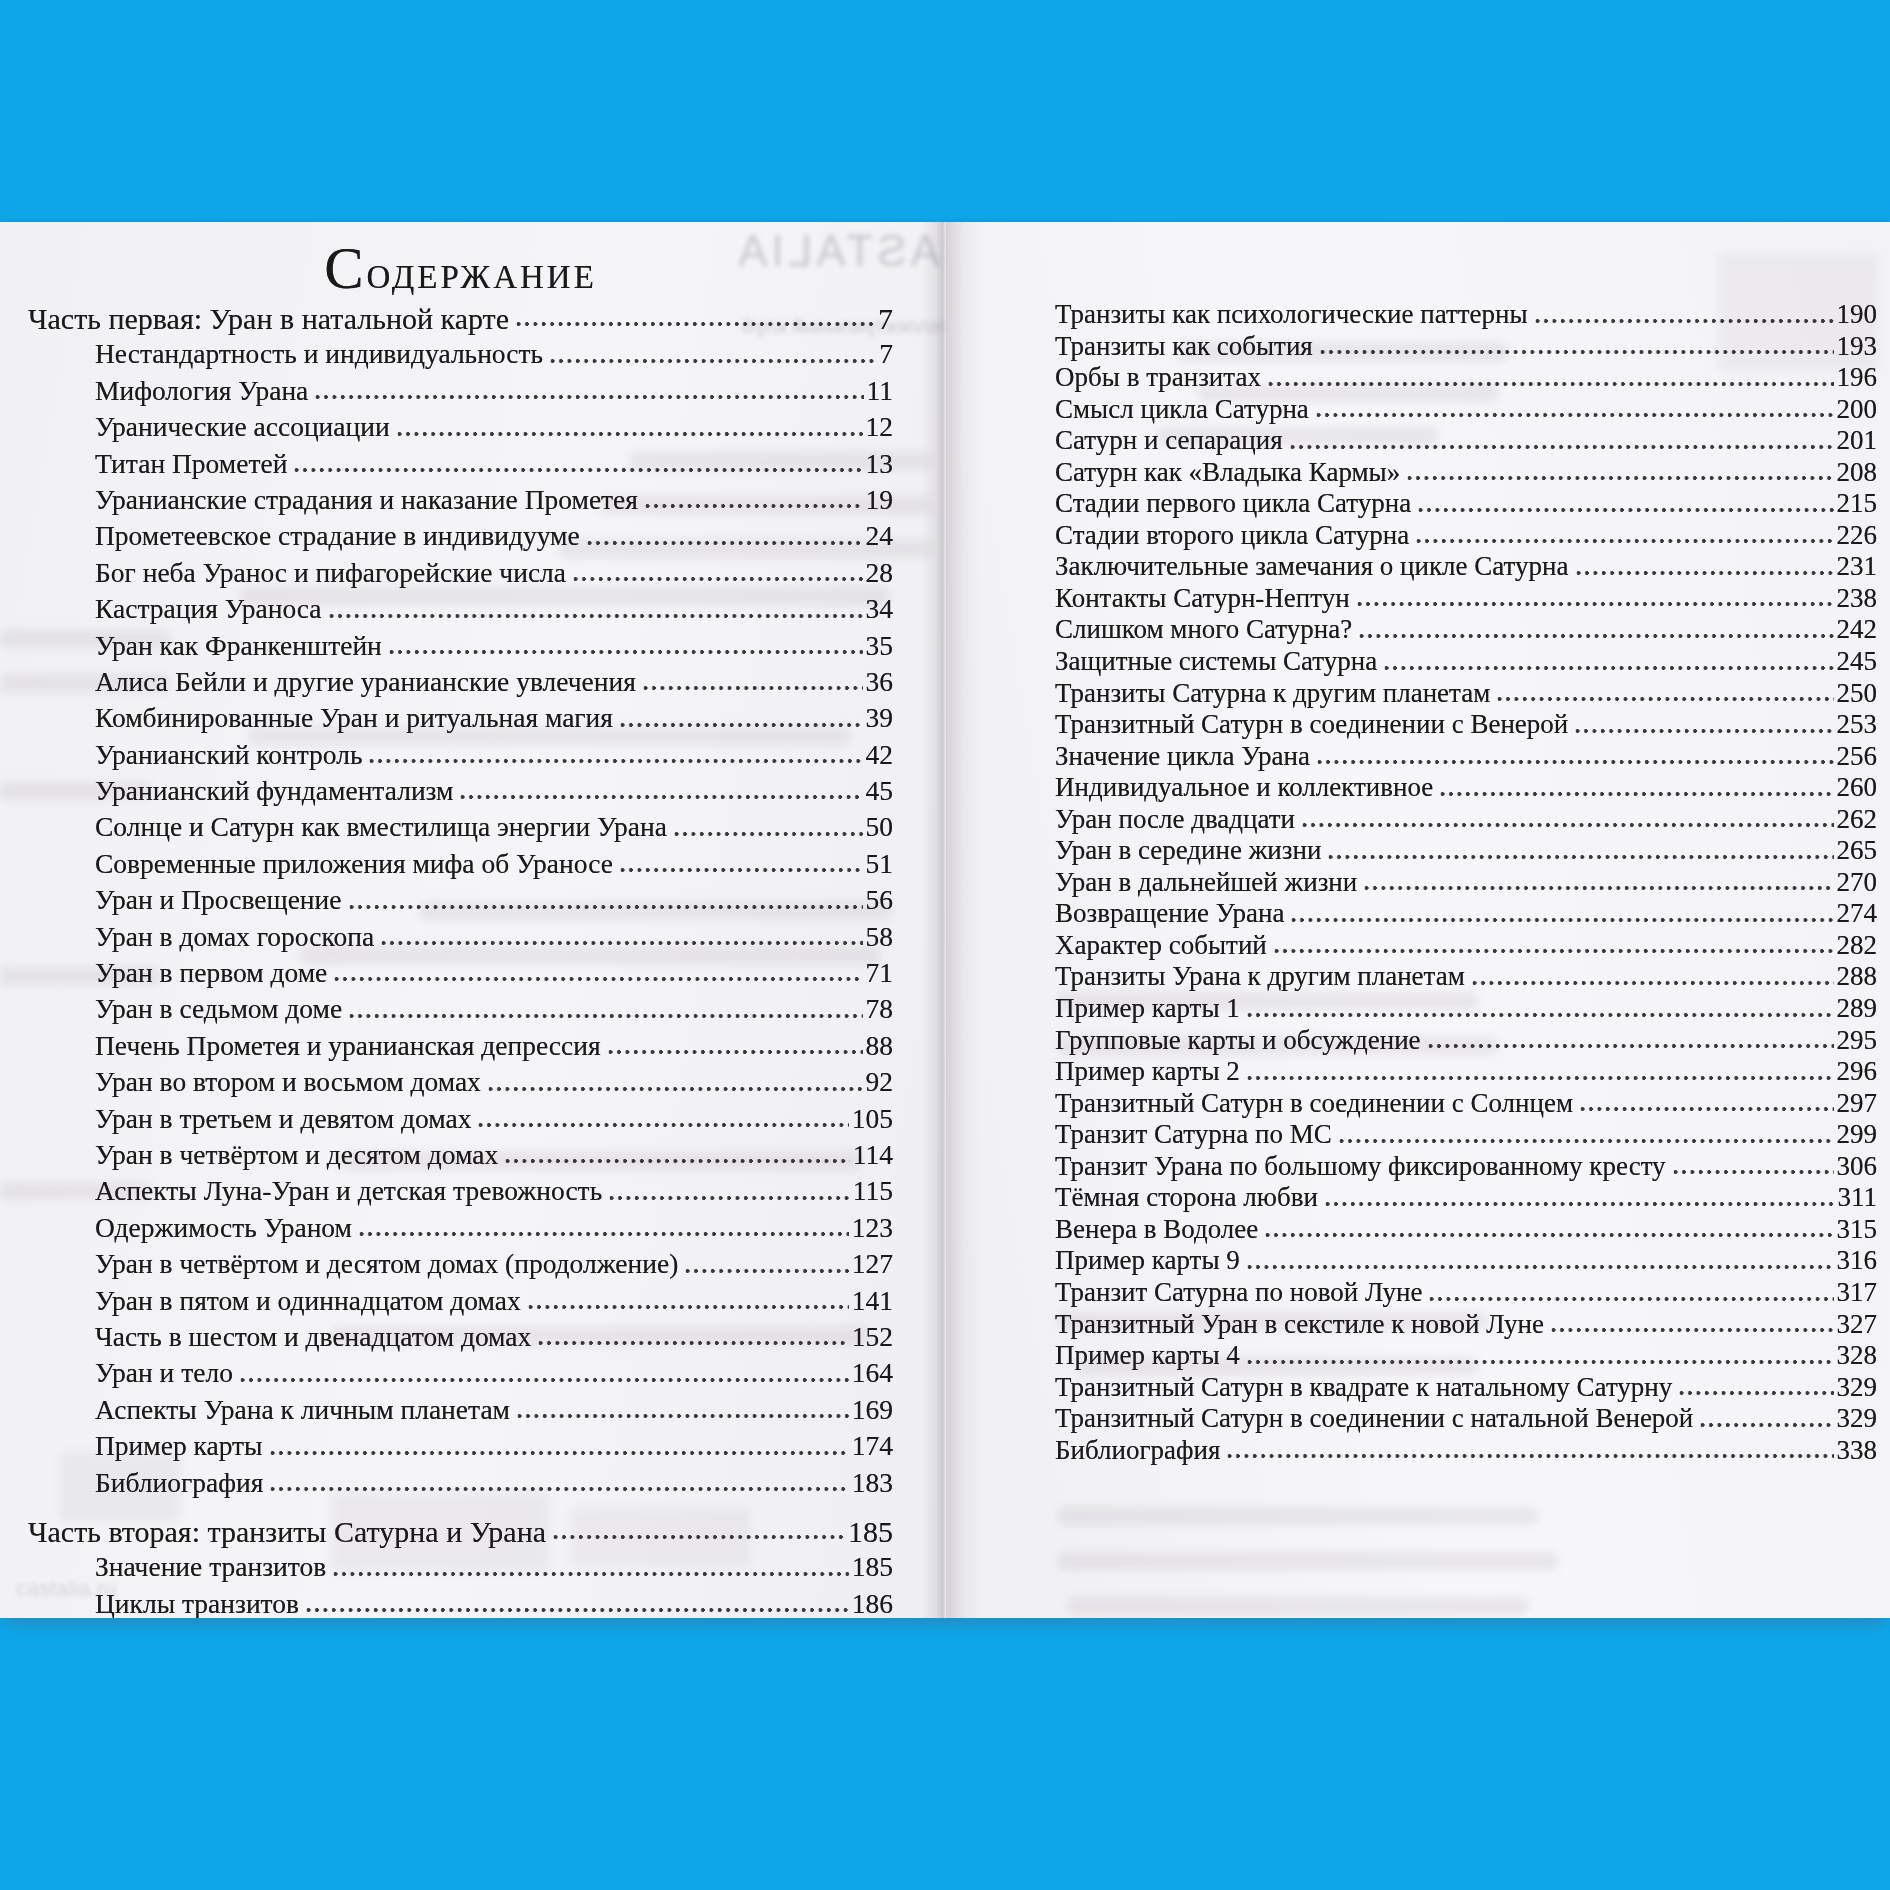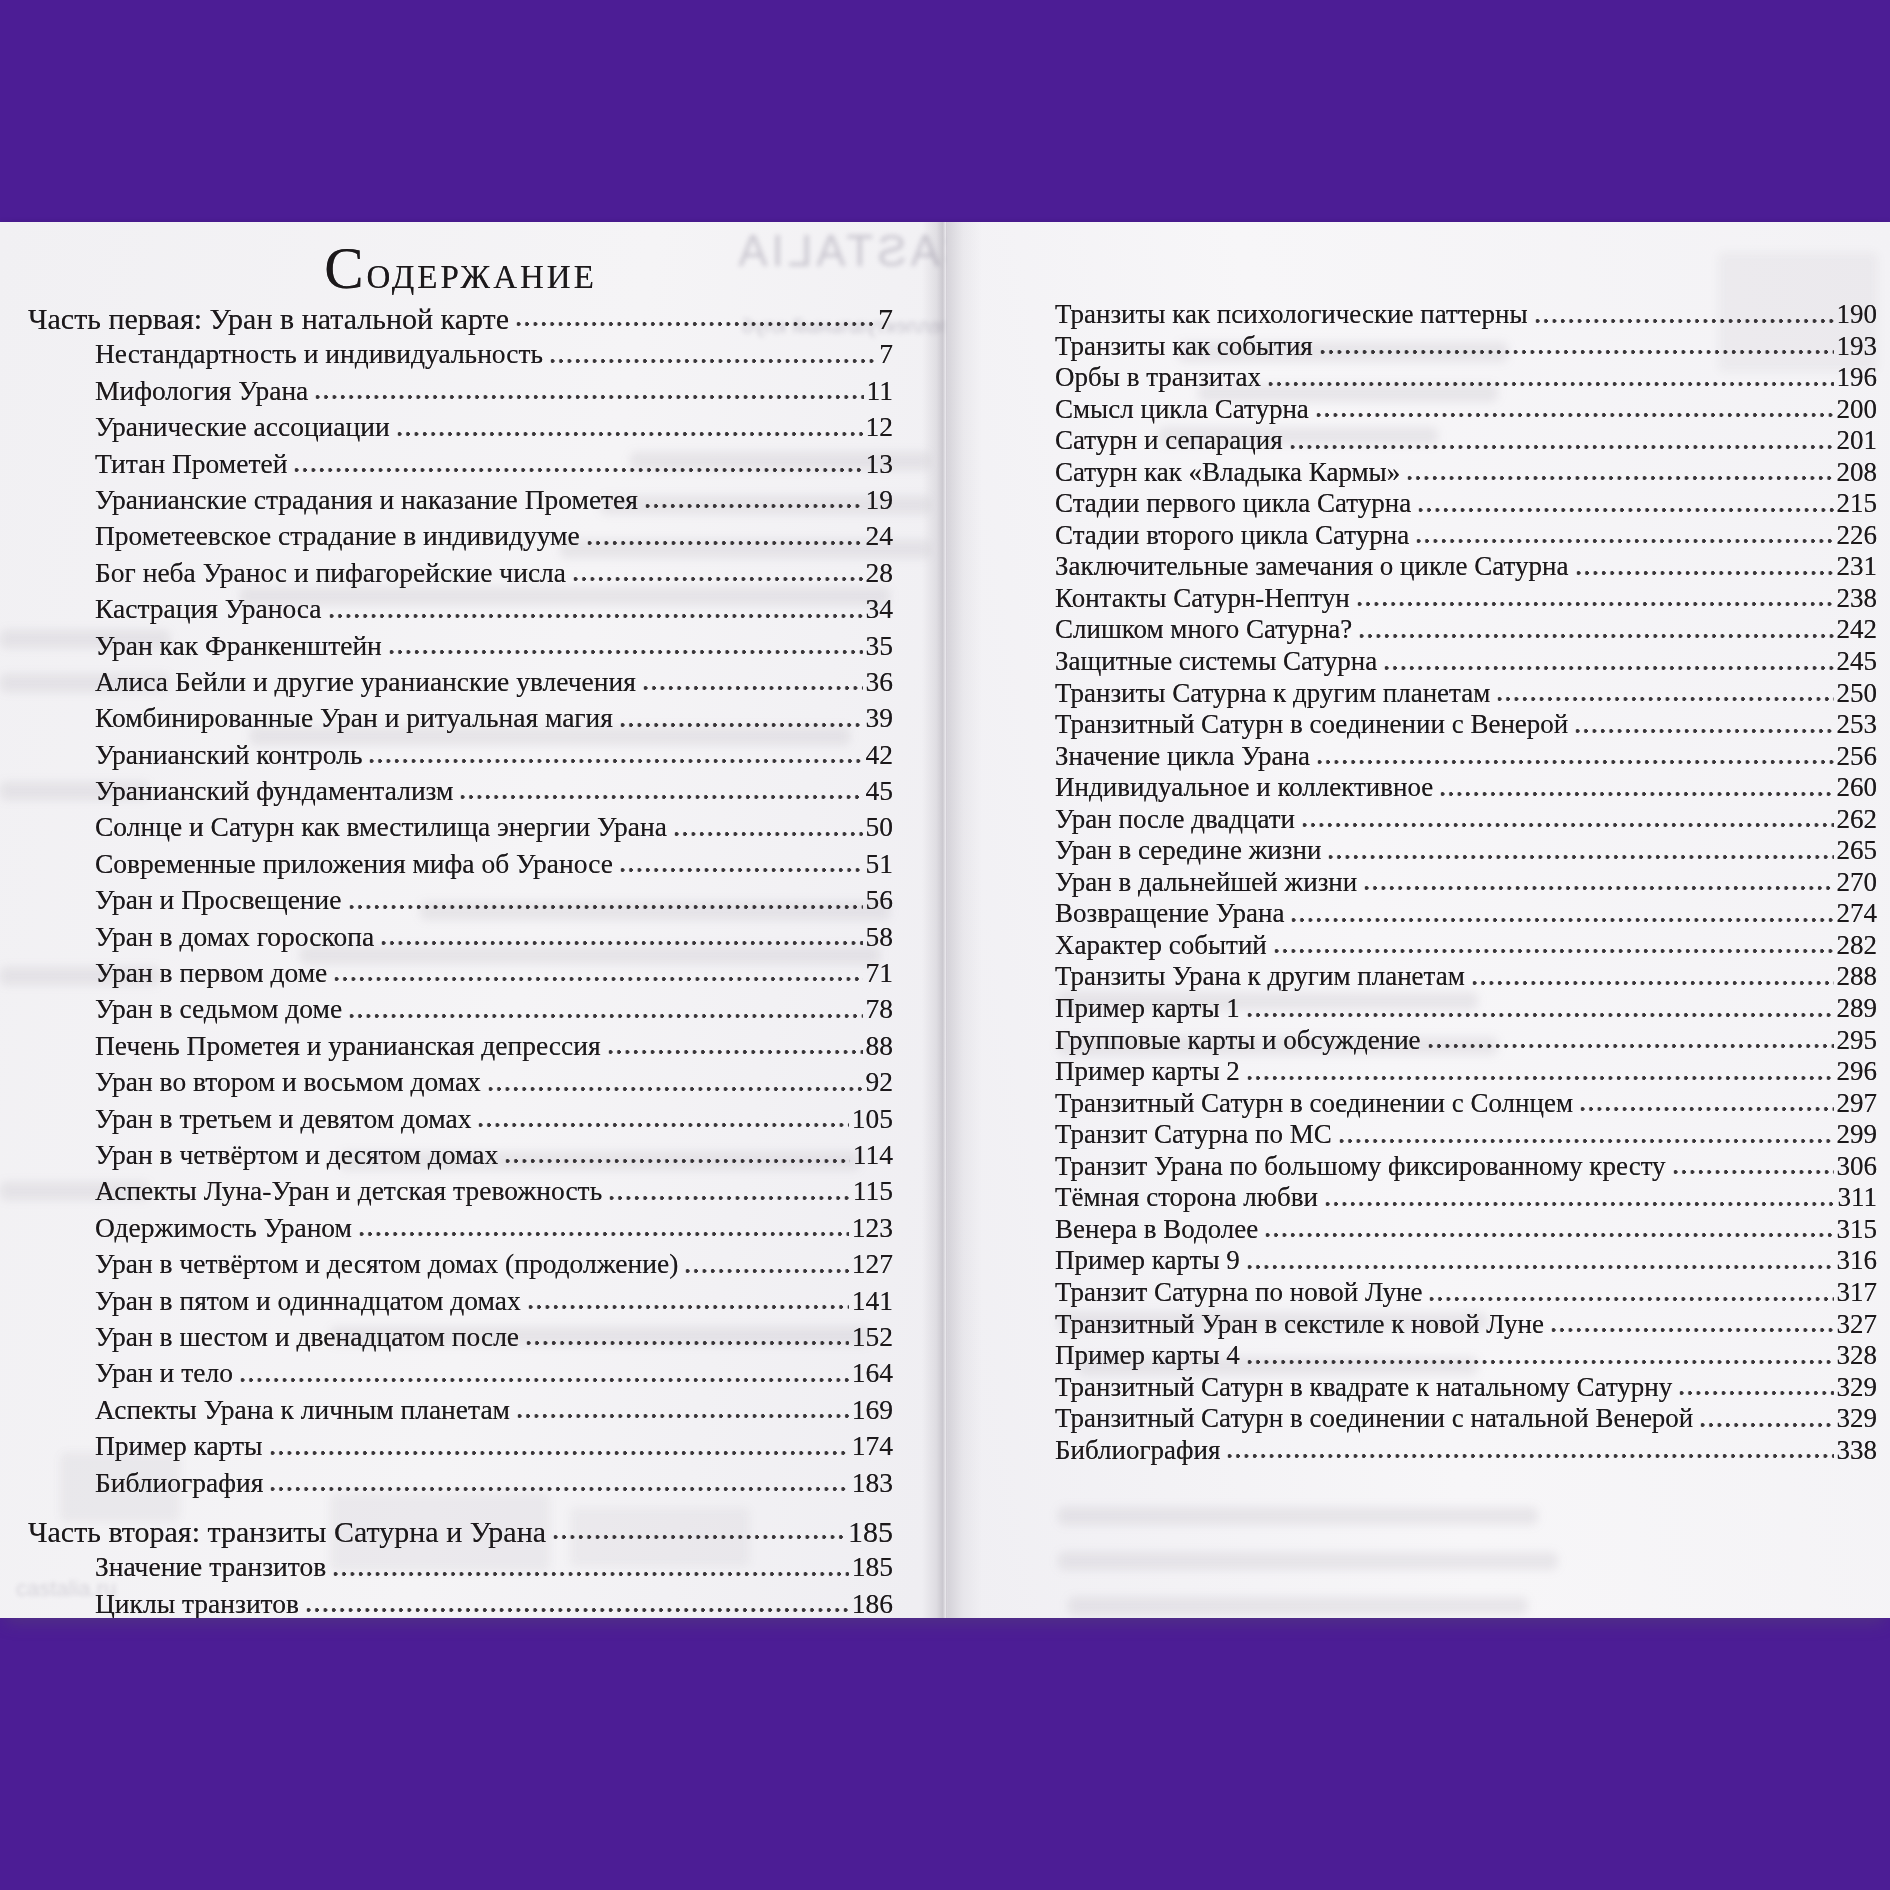--- a/index.html
+++ b/index.html
@@ -1,16 +1,16 @@
 <!DOCTYPE html>
 <html><head>
 <meta charset="utf-8">
 <style>
   html,body{margin:0;padding:0;overflow:hidden;background:#fdfdfd;}
-  .canvas{position:relative;width:1890px;height:1890px;background:#4c1d95;overflow:hidden;
+  .canvas{position:relative;width:1890px;height:1890px;background:#0ea5e9;overflow:hidden;
           font-family:"Liberation Serif","DejaVu Serif",serif;color:#1c191b;}
   .book{position:absolute;top:222px;left:0;width:1890px;height:1396px;
         box-shadow:0 10px 16px -6px rgba(90,85,105,0.40), 0 -2px 4px rgba(0,0,0,0.05);}
   .page{position:absolute;top:0;height:100%;overflow:hidden;}
   .page-left{left:0;width:948px;
         background:linear-gradient(100deg,#f1f0f3 0%,#f5f4f6 55%,#efeef2 97%);}
   .page-right{left:948px;width:942px;
         background:linear-gradient(260deg,#f3f2f5 0%,#f7f6f8 55%,#f0eff3 98%);}
   .page-left::after{content:"";position:absolute;right:0;top:0;bottom:0;width:26px;
         background:linear-gradient(to right,rgba(0,0,0,0) 0%,rgba(70,62,80,0.10) 55%,
@@ -214,21 +214,21 @@
             <span class="label">Уран в четвёртом и десятом домах (продолжение)</span>
             <span class="dots"></span>
             <span class="pagenum">127</span>
           </div>
           <div class="row entry">
             <span class="label">Уран в пятом и одиннадцатом домах</span>
             <span class="dots"></span>
             <span class="pagenum">141</span>
           </div>
           <div class="row entry">
-            <span class="label">Уран в шестом и двенадцатом после</span>
+            <span class="label">Часть в шестом и двенадцатом домах</span>
             <span class="dots"></span>
             <span class="pagenum">152</span>
           </div>
           <div class="row entry">
             <span class="label">Уран и тело</span>
             <span class="dots"></span>
             <span class="pagenum">164</span>
           </div>
           <div class="row entry">
             <span class="label">Аспекты Урана к личным планетам</span>

